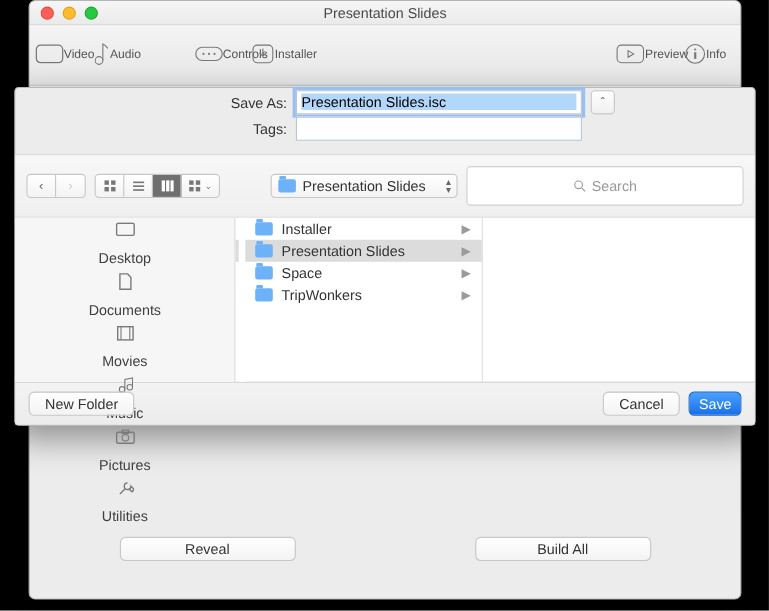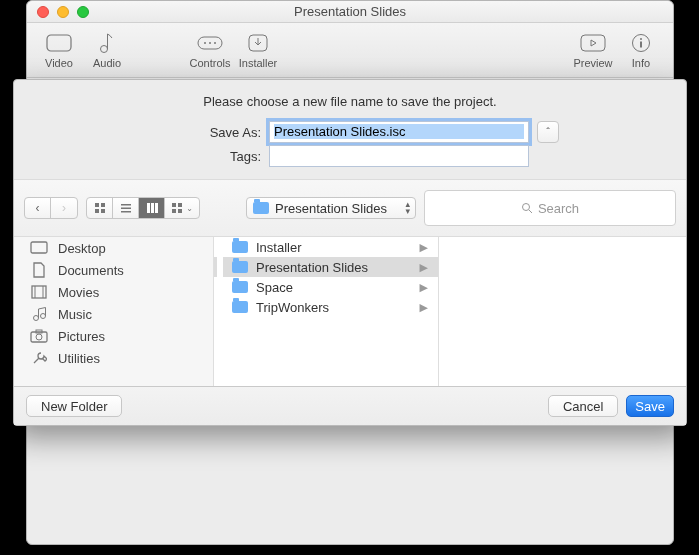--- a/index.html
+++ b/index.html
@@ -8,21 +8,21 @@
   
   .titlebar { height: 22px; display:flex; align-items:center; position:relative; border-bottom: 1px solid #d0d0d0; background: linear-gradient(#f6f6f6,#eaeaea); border-radius: 6px 6px 0 0;}
   .traffic { display:flex; gap:8px; margin-left:10px;}
   .dot { width:12px; height:12px; border-radius:50%; }
   .dot.red{background:#ff5f57;border:1px solid #e24a41;}
   .dot.yel{background:#febc2e;border:1px solid #e1a024;}
   .dot.grn{background:#28c840;border:1px solid #1fa732;}
   .title { position:absolute; left:0; right:0; text-align:center; font-size:13px; color:#4a4a4a;}
   
   .toolbar { height: 55px; display:flex; align-items:center; padding: 0 8px; border-bottom:1px solid #c8c8c8; background: linear-gradient(#f4f4f4,#e6e6e6);}
-  .tbitem { display:flex; flex-direction:column; align-items:center; justify-content:center; font-size:11px; color:#555; padding: 2px 8px; width:48px; height:53px; border-radius:4px;}
+  .tbitem { display:flex; flex-direction:row; align-items:center; justify-content:center; font-size:11px; color:#555; padding: 2px 8px; width:48px; height:53px; border-radius:4px;}
   .tbitem.sel { background:#d7d7d7;}
   .tbitem .ic { width:28px;height:24px; display:flex;align-items:center;justify-content:center; color:#6f6f6f; margin-bottom:2px;}
   .tbspacer { flex:1;}
   
   .sheet { position:absolute; top:78px; left:-14px; right:-14px; background:#ececec; border:1px solid #b9b9b9; border-radius:4px; box-shadow: 0 12px 30px rgba(0,0,0,.4); }
   .sheet-top { padding: 14px 20px 10px 20px; text-align:center; font-size:13px; color:#333; }
   .formrow { display:flex; align-items:center; justify-content:center; gap:8px; margin-top:2px;}
   .formrow label { width:120px; text-align:right; font-size:13px; color:#333;}
   .txt { width:260px; height:22px; border:1px solid #b7c5d9; background:#fff; font-size:13px; padding:2px 4px; }
   .txt.sel { box-shadow: 0 0 0 3px #99c0f0; }
@@ -35,21 +35,21 @@
   .seg .b:last-child{border-right:none;}
   .seg .b.on { background:#6f6f6f; color:#fff;}
   .pop { height:22px; min-width:170px; border:1px solid #c7c7c7; border-radius:4px; background:linear-gradient(#fff,#f3f3f3); display:flex; align-items:center; padding:0 18px 0 6px; font-size:13px; color:#333; gap:6px; position:relative;}
   .pop .arr { position:absolute; right:5px; font-size:9px; color:#666; line-height:7px;}
   .folder-ic { width:16px; height:12px; background:#6db2f8; border-radius:2px; position:relative;}
   .folder-ic::before { content:''; position:absolute; top:-3px; left:1px; width:6px; height:3px; background:#6db2f8; border-radius:1px 1px 0 0;}
   .search { flex:1; height:36px; border:1px solid #d0d0d0; border-radius:4px; background:#fff; display:flex;align-items:center;justify-content:center; color:#999; font-size:13px; gap:5px;}
   
   .browser { display:flex; height:150px; background:#fff; border-bottom:1px solid #c9c9c9;}
   .sidebar { width:200px; background:#f6f6f6; border-right:1px solid #dedede;}
-  .sbi { display:flex;align-items:center; gap:10px; padding:3px 16px; font-size:13px; color:#404040;}
+  .sbi { display:flex;align-items:center; gap:10px; padding:3px 16px; font-size:13px; color:#404040;flex-direction:column;}
   .sbi .sic { width:18px;height:16px; color:#7b7b7b; display:flex;align-items:center;justify-content:center;}
   .col { width:225px; border-right:1px solid #dedede; position:relative;}
   .col .vr { position:absolute; left:3px; top:0; bottom:0; width:6px; background:#fff;}
   .row { display:flex;align-items:center; height:20px; padding:0 10px 0 18px; font-size:13px; color:#333; gap:8px;}
   .row.sel { background:#dcdcdc;}
   .row .arw { margin-left:auto; color:#9a9a9a; font-size:11px;}
   .col2 { flex:1;}
   
   .sheetfoot { display:flex; align-items:flex-start; padding: 8px 12px; gap:8px; background:linear-gradient(#f3f3f3,#ececec);}
   .btn { height:22px; padding:0 14px; border:1px solid #c7c7c7; border-radius:5px; background:linear-gradient(#fff,#f3f3f3); font-size:13px; color:#333; display:flex;align-items:center;}
@@ -126,23 +126,26 @@
           <svg width="20" height="20">
             <circle cx="10" cy="10" r="8.5" fill="none" stroke="#777"></circle>
             <circle cx="10" cy="6" r="1" fill="#777"></circle>
             <rect x="9" y="8.5" width="2" height="6" fill="#777"></rect>
           </svg>
         </div>
       <span>Info</span>
     </div>
   </div>
 
+  <div class="bgbtns">
+    <div class="bgbtn">Reveal</div>
+    <div class="bgbtn">Build All</div>
+  </div>
 
   <div class="sheet">
-    <div class="sheet-top">Please choose a new file name to save the project.</div>
 
     <div class="formrow">
       <label>Save As:</label>
       <div class="txt sel"><input value="Presentation Slides.isc" style=""></div>
       <div class="expand">
           <span>ˆ</span>
         </div>
     </div>
     <div class="formrow">
       <label>Tags:</label>

